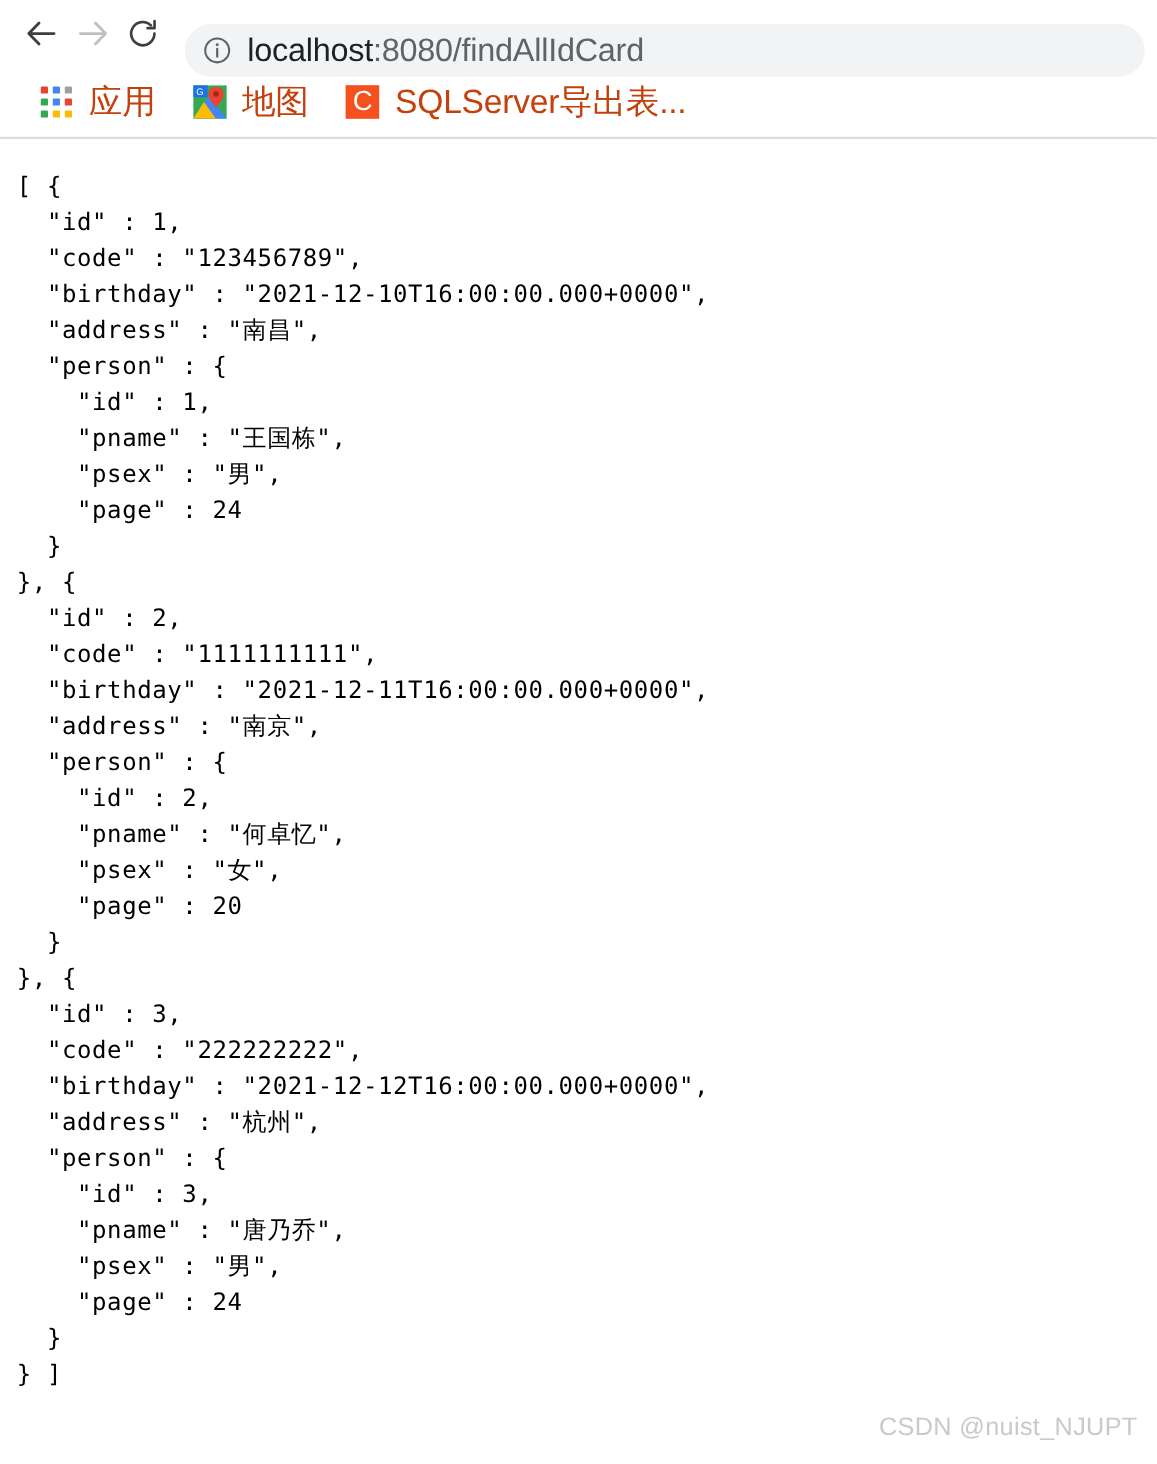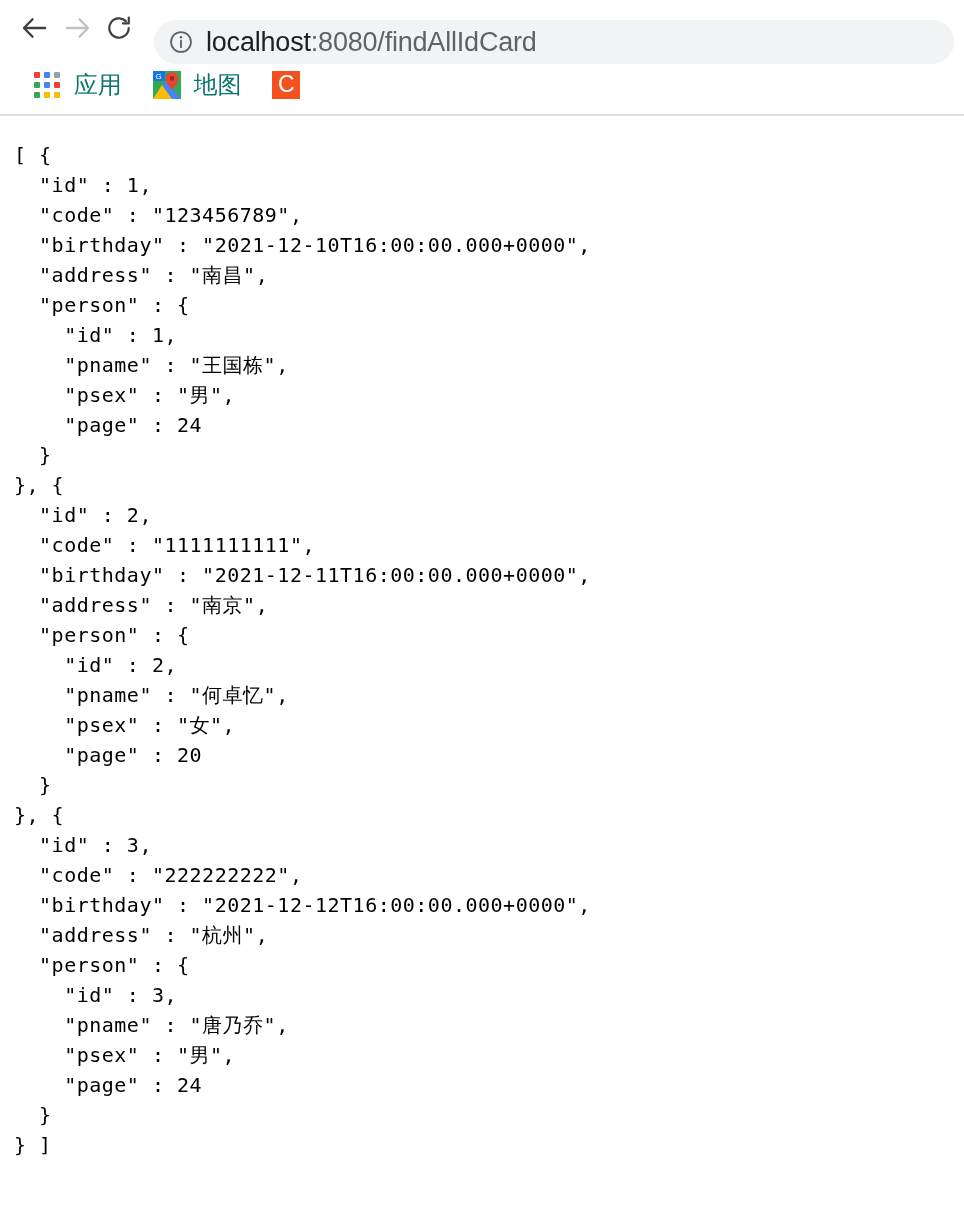--- a/index.html
+++ b/index.html
@@ -75,22 +75,22 @@
     display: flex;
     align-items: center;
     height: 42px;
     padding: 0 10px;
     border-radius: 5px;
     cursor: pointer;
     flex: 0 0 auto;
     margin-right: 10px;
   }
   .bm-label {
-    font-size: 24px;
-    color: #0f766e;
+    font-size: 28px;
+    color: #c2410c;
     white-space: nowrap;
     margin-left: 12px;
     letter-spacing: -0.2px;
   }
   .bm-icon {
     width: 30px; height: 30px;
     flex: 0 0 auto;
     display: flex; align-items: center; justify-content: center;
     position: relative;
   }
@@ -252,20 +252,21 @@
           <circle cx="19" cy="7.4" r="2.3" fill="#a52714"></circle>
         </svg>
       </span>
       <span class="bm-label">地图</span>
     </div>
 
     <div class="bookmark">
       <span class="bm-icon">
         <span class="c-ico">C</span>
       </span>
+      <span class="bm-label">SQLServer导出表...</span>
     </div>
 
   </div>
 </div>
 
 <div id="page-content">
   <pre id="json-output">[ {
   "id" : 1,
   "code" : "123456789",
   "birthday" : "2021-12-10T16:00:00.000+0000",
@@ -292,13 +293,14 @@
   "code" : "222222222",
   "birthday" : "2021-12-12T16:00:00.000+0000",
   "address" : "杭州",
   "person" : {
     "id" : 3,
     "pname" : "唐乃乔",
     "psex" : "男",
     "page" : 24
   }
 } ]</pre>
+  <div id="csdn-watermark">CSDN @nuist_NJUPT</div>
 </div>
 
 </body></html>

